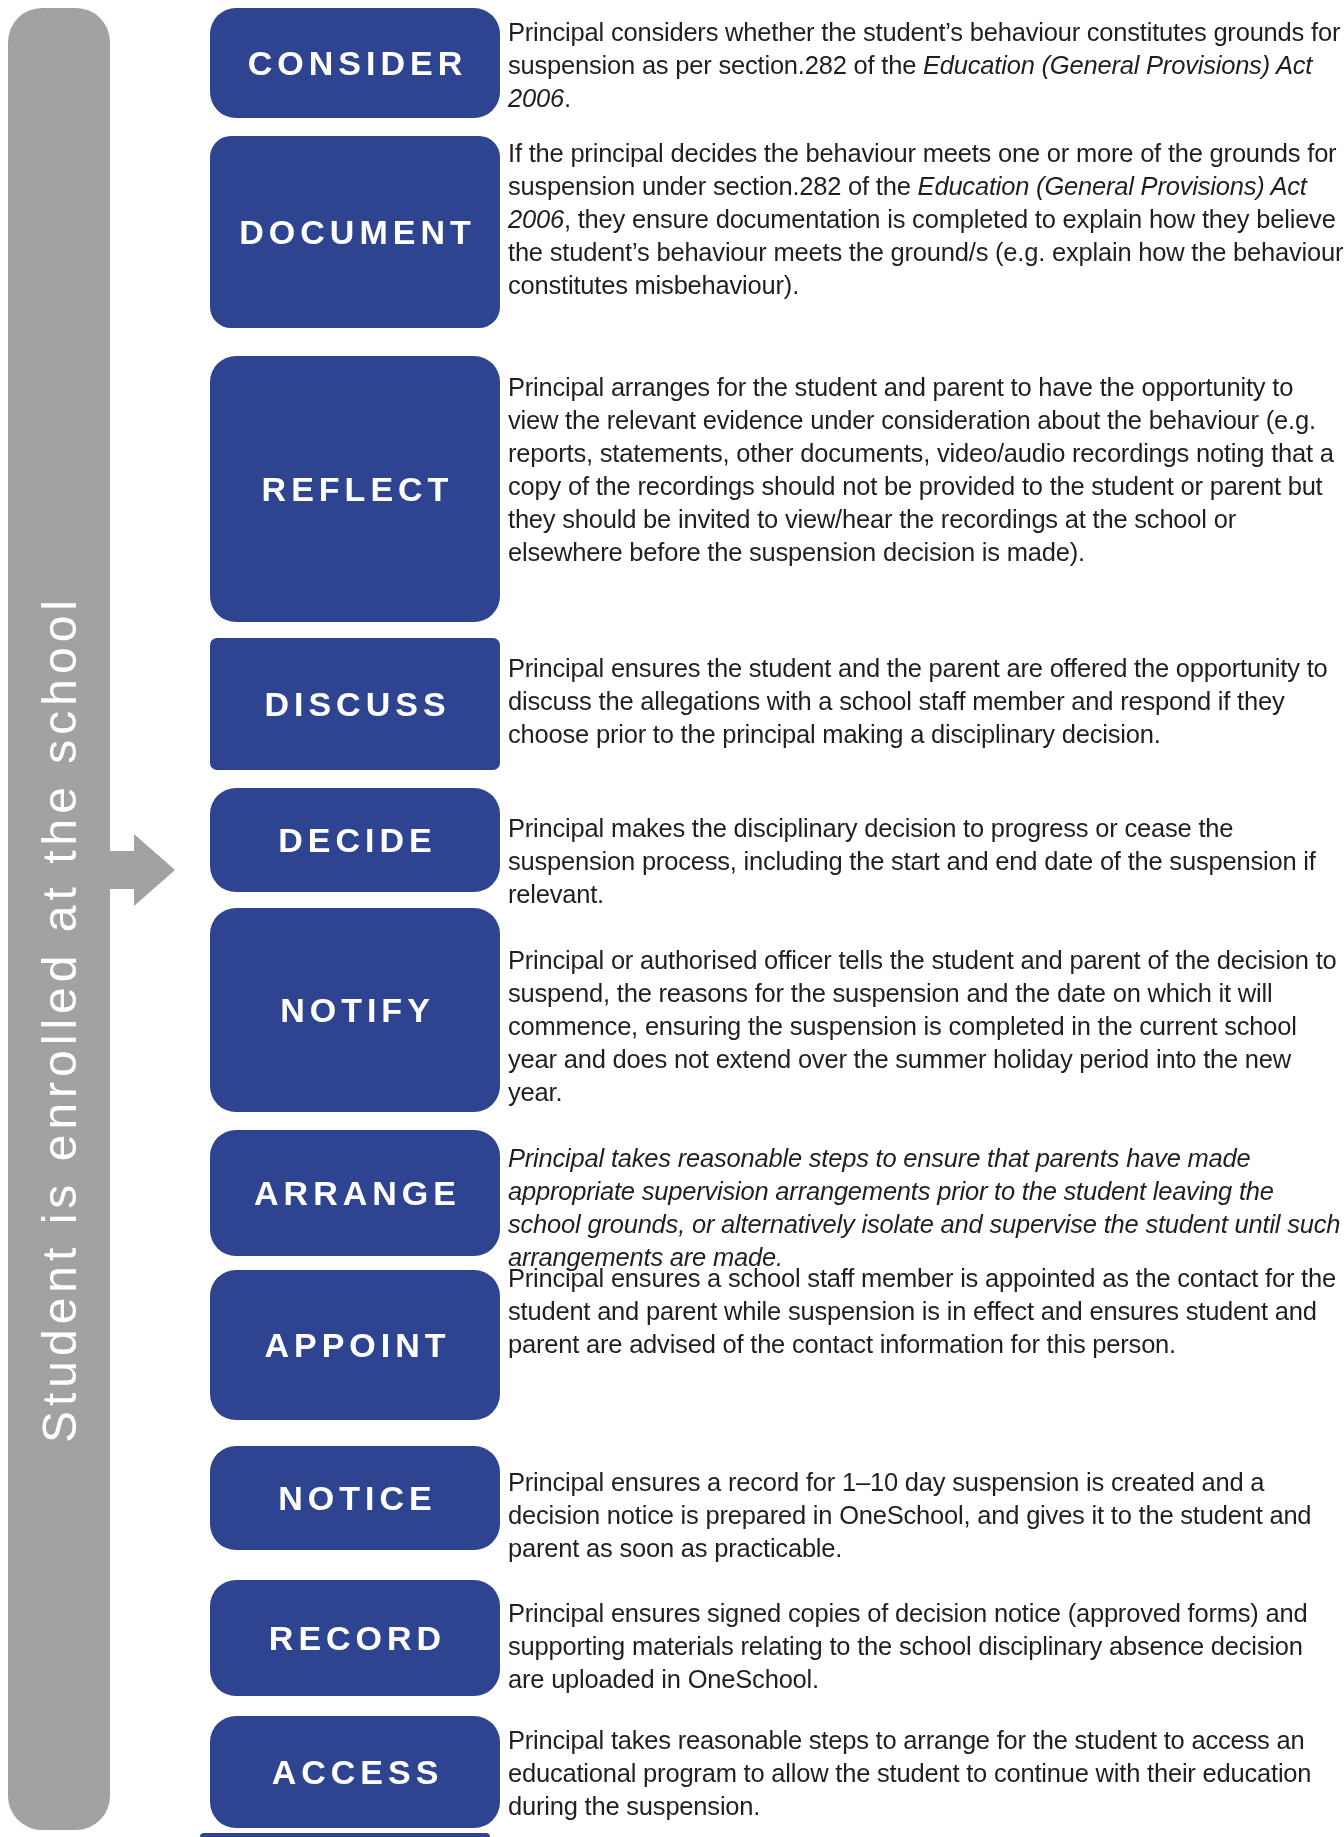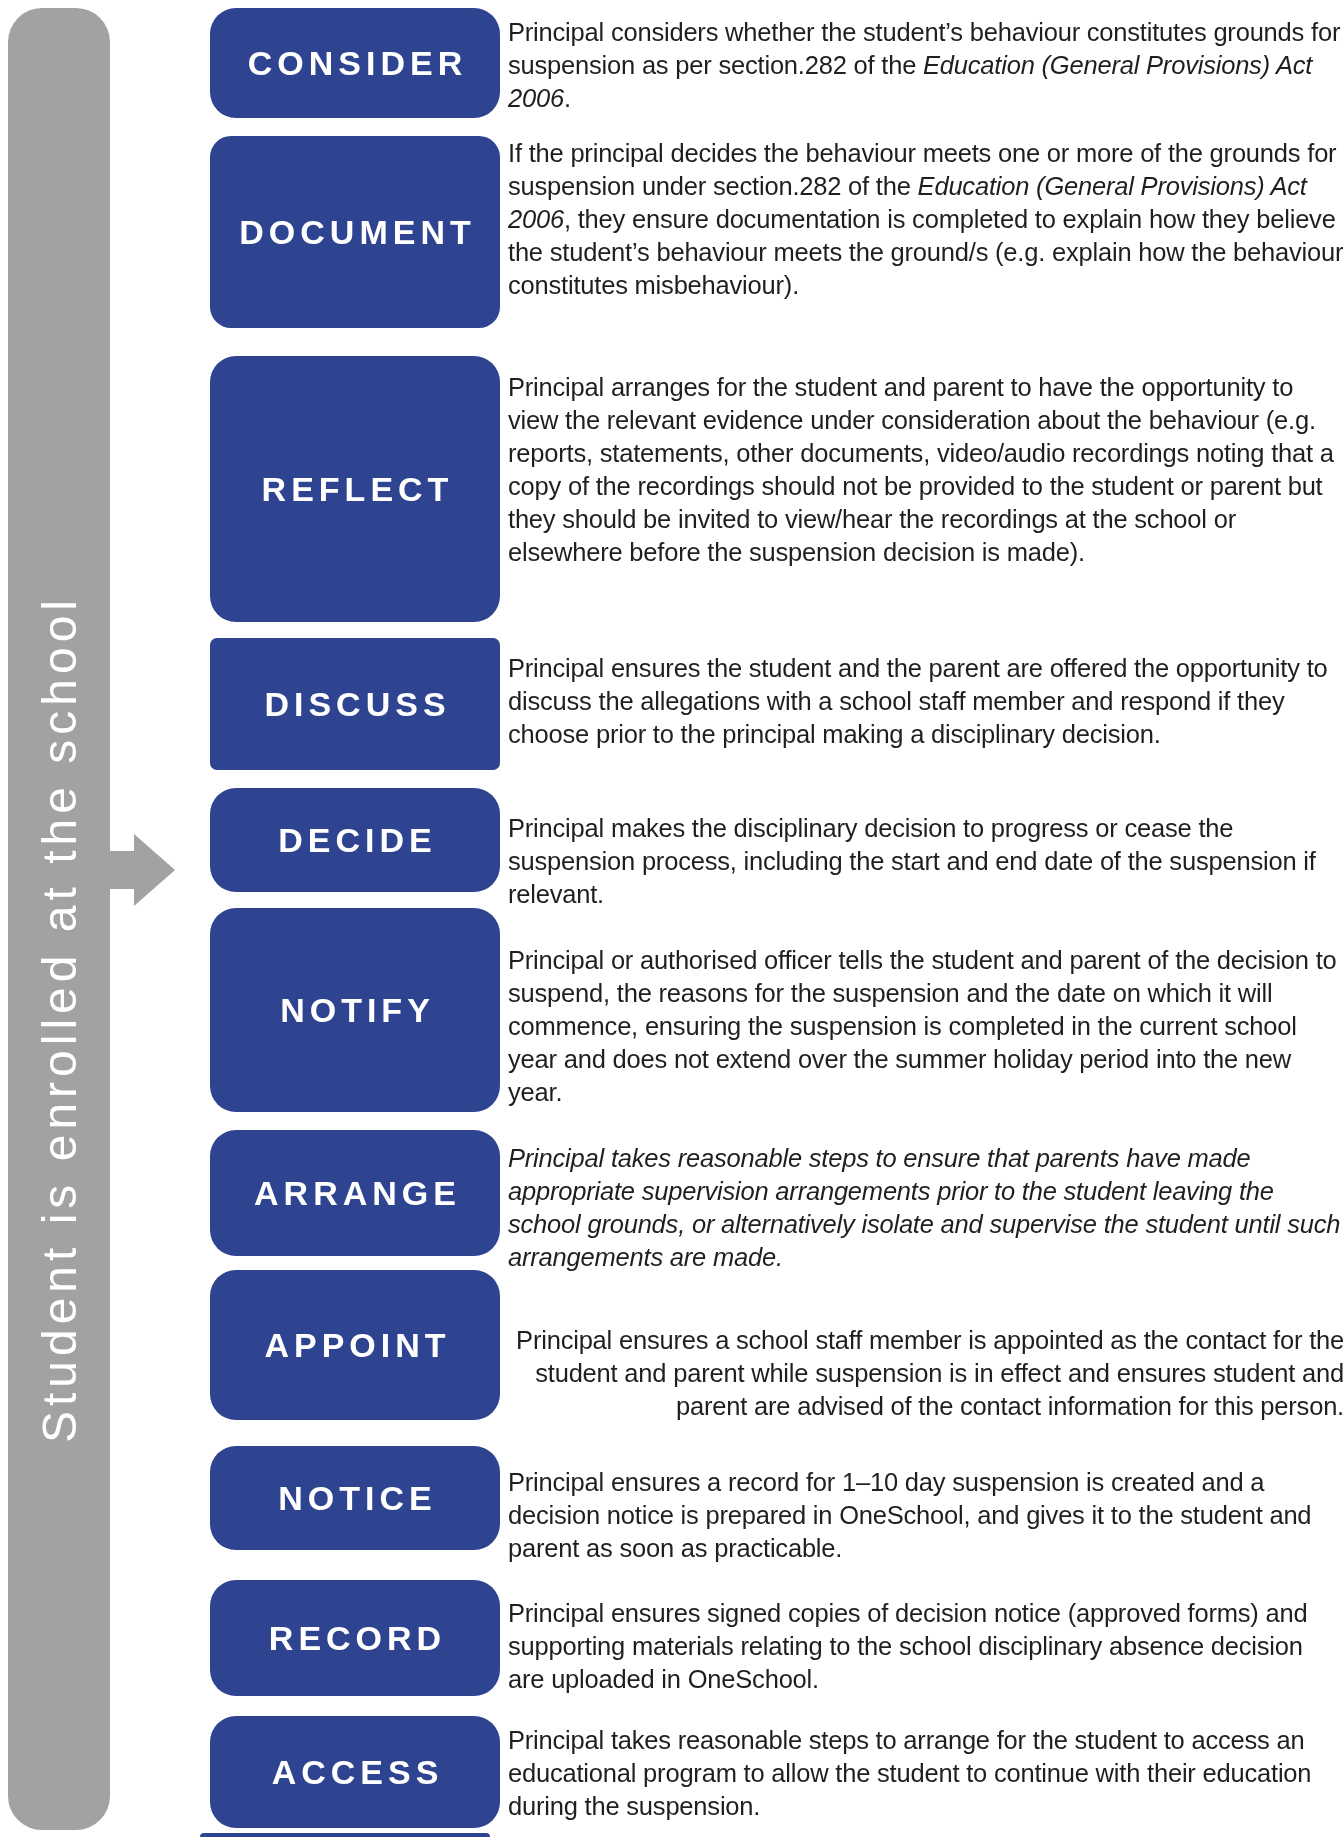--- a/index.html
+++ b/index.html
@@ -106,21 +106,21 @@
       <span class="step-label">NOTIFY</span>
     </div>
     <div class="step-desc" style="top: 944px;"><span>Principal or authorised officer tells the student and parent of the decision to suspend, the reasons for the suspension and the date on which it will commence, ensuring the suspension is completed in the current school year and does not extend over the summer holiday period into the new year.</span></div>
     <div class="step-box" style="top: 1130px; height: 126px;">
       <span class="step-label">ARRANGE</span>
     </div>
     <div class="step-desc" style="top: 1142px; font-style: italic;"><span>Principal takes reasonable steps to ensure that parents have made appropriate supervision arrangements prior to the student leaving the school grounds, or alternatively isolate and supervise the student until such arrangements are made.</span></div>
     <div class="step-box" style="top: 1270px; height: 150px;">
       <span class="step-label">APPOINT</span>
     </div>
-    <div class="step-desc" style="top: 1324px; text-align: right;"><span>Principal ensures a school staff member is appointed as the contact for the student and parent while suspension is in effect and ensures student and parent are advised of the contact information for this person.</span></div>
+    <div class="step-desc" style="top: 1262px;"><span>Principal ensures a school staff member is appointed as the contact for the student and parent while suspension is in effect and ensures student and parent are advised of the contact information for this person.</span></div>
     <div class="step-box" style="top: 1446px; height: 104px;">
       <span class="step-label">NOTICE</span>
     </div>
     <div class="step-desc" style="top: 1466px;"><span>Principal ensures a record for 1–10 day suspension is created and a decision notice is prepared in OneSchool, and gives it to the student and parent as soon as practicable.</span></div>
     <div class="step-box" style="top: 1580px; height: 116px;">
       <span class="step-label">RECORD</span>
     </div>
     <div class="step-desc" style="top: 1597px;"><span>Principal ensures signed copies of decision notice (approved forms) and supporting materials relating to the school disciplinary absence decision are uploaded in OneSchool.</span></div>
     <div class="step-box" style="top: 1716px; height: 112px;">
       <span class="step-label">ACCESS</span>

